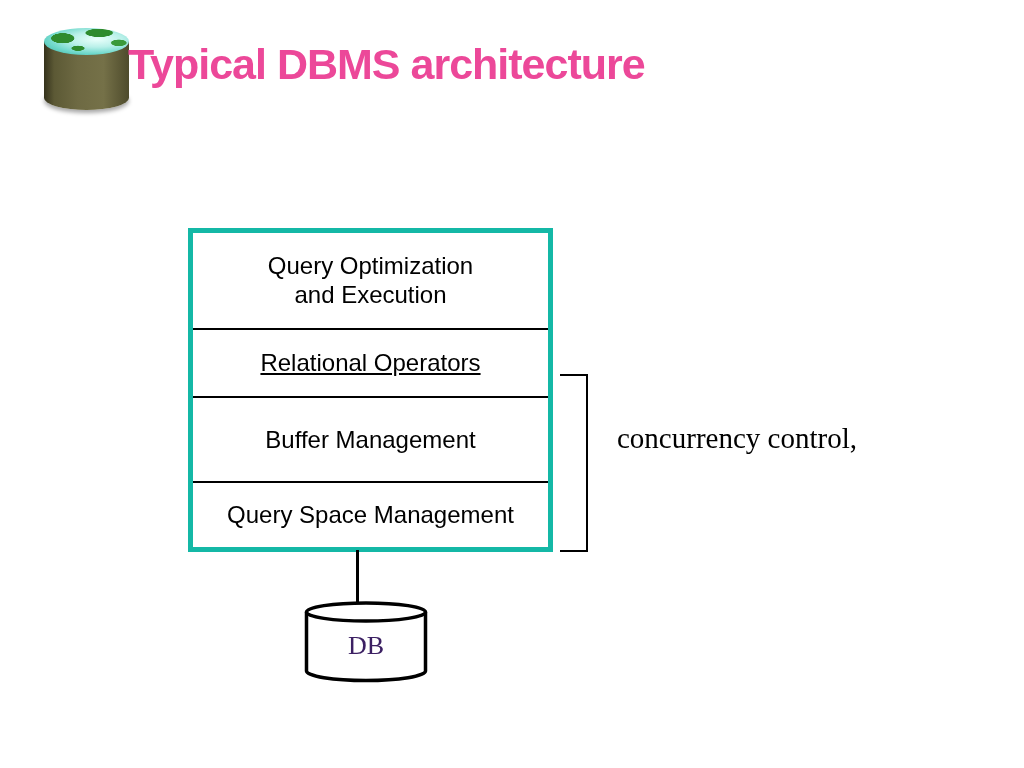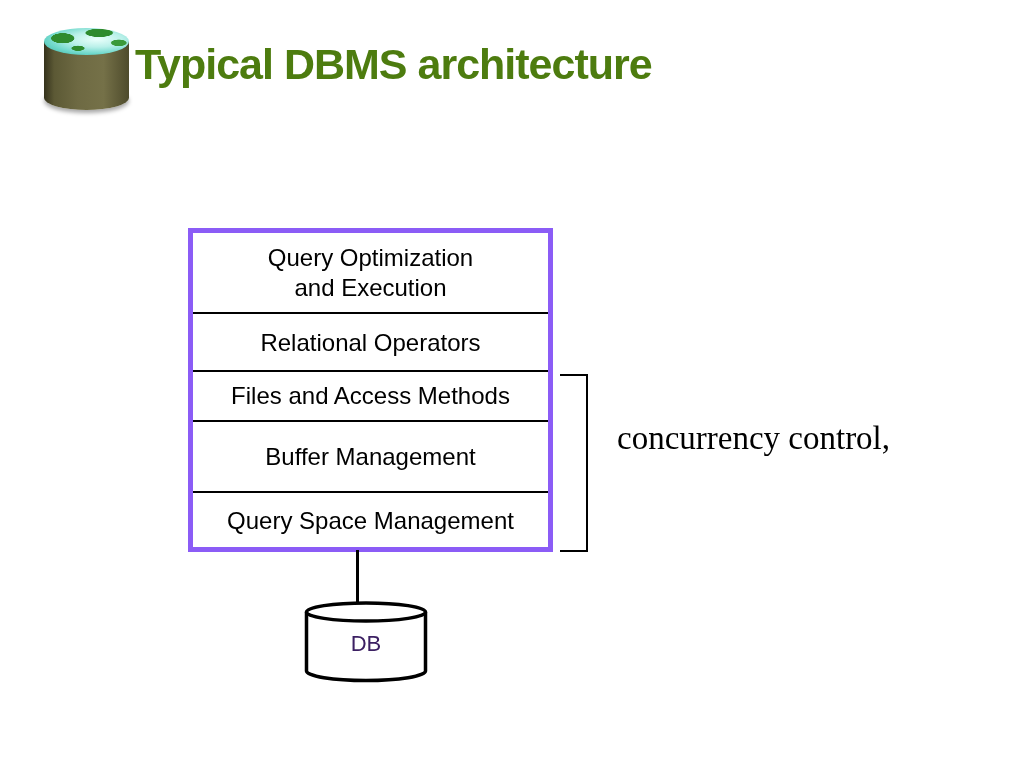--- a/index.html
+++ b/index.html
@@ -51,55 +51,55 @@
     border-radius: 50%;
     background:
       radial-gradient(ellipse 16px 7px at 22% 38%, #2E8B2E 0%, #2E8B2E 70%, rgba(46,139,46,0) 75%),
       radial-gradient(ellipse 20px 6px at 65% 18%, #2E8B2E 0%, #2E8B2E 65%, rgba(46,139,46,0) 72%),
       radial-gradient(ellipse 12px 5px at 88% 55%, #3a9a3a 0%, #3a9a3a 60%, rgba(46,139,46,0) 70%),
       radial-gradient(ellipse 10px 4px at 40% 75%, #2E8B2E 0%, #2E8B2E 60%, rgba(46,139,46,0) 70%),
       radial-gradient(ellipse at 62% 42%, #eafffb 0%, #b9f0e9 35%, #6ed8cb 65%, #35ab9d 100%);
   }
   .slide-title {
     position: absolute;
-    left: 135px;
+    left: 128px;
     top: 40px;
     font-size: 43px;
     font-weight: bold;
     letter-spacing: -1px;
-    color: #4d7c0f;
+    color: #ec4899;
     white-space: nowrap;
   }
 
   
   .stack-box {
     position: absolute;
     left: 188px;
     top: 228px;
     width: 365px;
     height: 324px;
-    border: 5px solid #8b5cf6;
+    border: 5px solid #14b8a6;
     box-sizing: border-box;
     background: #FFFFFF;
     display: flex;
     flex-direction: column;
   }
   .layer-row {
     display: flex;
     align-items: center;
     justify-content: center;
     text-align: center;
     font-size: 24px;
     color: #000000;
     white-space: pre-line;
     line-height: 1.22;
   }
   .layer-row + .layer-row { border-top: 2px solid #000000; }
   .row-0 { flex: 80 0 0; }
-  .row-1 { flex: 56 0 0; }
+  .row-1 { flex: 56 0 0; text-decoration: underline; }
   .row-2 { flex: 48 0 0; }
   .row-3 { flex: 70 0 0; }
   .row-4 { flex: 54 0 0; }
 
   
   .bracket {
     position: absolute;
     left: 560px;
     top: 374px;
     width: 28px;
@@ -107,21 +107,21 @@
     border-top: 2px solid #000000;
     border-right: 2px solid #000000;
     border-bottom: 2px solid #000000;
     box-sizing: border-box;
   }
   .annotation {
     position: absolute;
     left: 617px;
     top: 418px;
     font-family: "Liberation Serif", serif;
-    font-size: 33px;
+    font-size: 29px;
     line-height: 40px;
     color: #000000;
     white-space: nowrap;
   }
 
   
   .connector-line {
     position: absolute;
     left: 356px;
     top: 550px;
@@ -136,43 +136,42 @@
     width: 124px;
     height: 84px;
   }
   .db-cylinder svg { display: block; }
   .db-label {
     position: absolute;
     left: 0;
     top: 30px;
     width: 124px;
     text-align: center;
-    font-size: 22px;
+    font-size: 26px;
     color: #3C2063;
-    font-family: Liberation Sans, sans-serif;
+    font-family: Liberation Serif, serif;
   }
 </style>
 </head>
 <body>
 
 <div class="slide">
 
   <div class="title-icon">
     <div class="cyl-bottom"></div>
     <div class="cyl-body"></div>
     <div class="globe-top"></div>
   </div>
 
   <div class="slide-title">Typical DBMS architecture</div>
 
   <div class="stack-box">
     <div class="layer-row row-0">Query Optimization
 and Execution</div>
     <div class="layer-row row-1">Relational Operators</div>
-    <div class="layer-row row-2">Files and Access Methods</div>
     <div class="layer-row row-3">Buffer Management</div>
     <div class="layer-row row-4">Query Space Management</div>
   </div>
 
   <div class="bracket"></div>
 
   <div class="annotation">
     <div>concurrency control,</div>
   </div>
 

